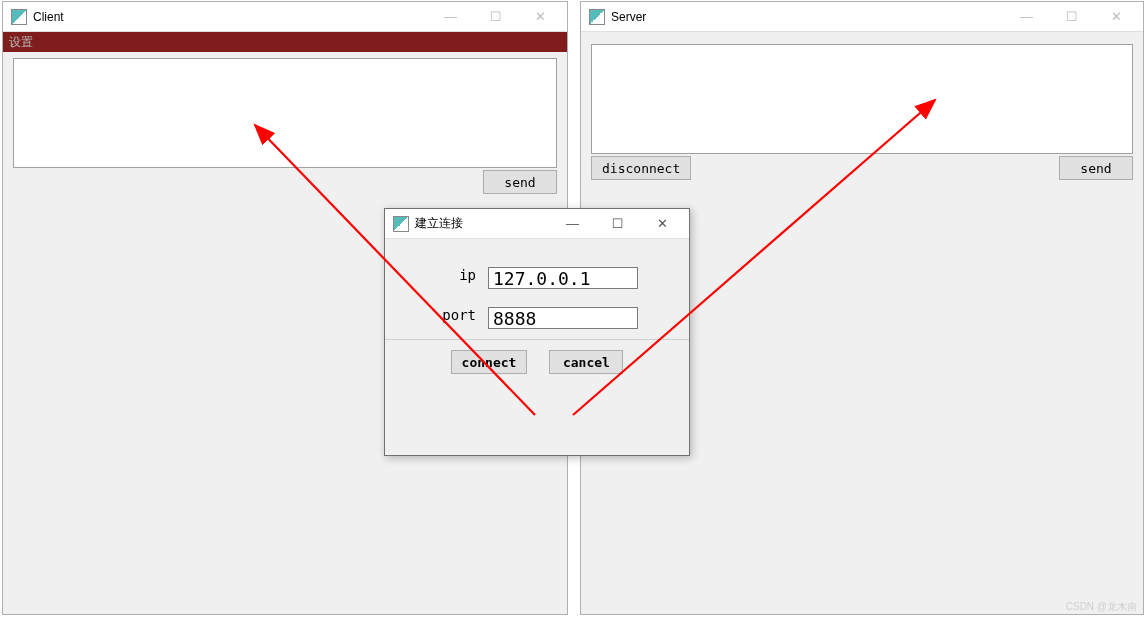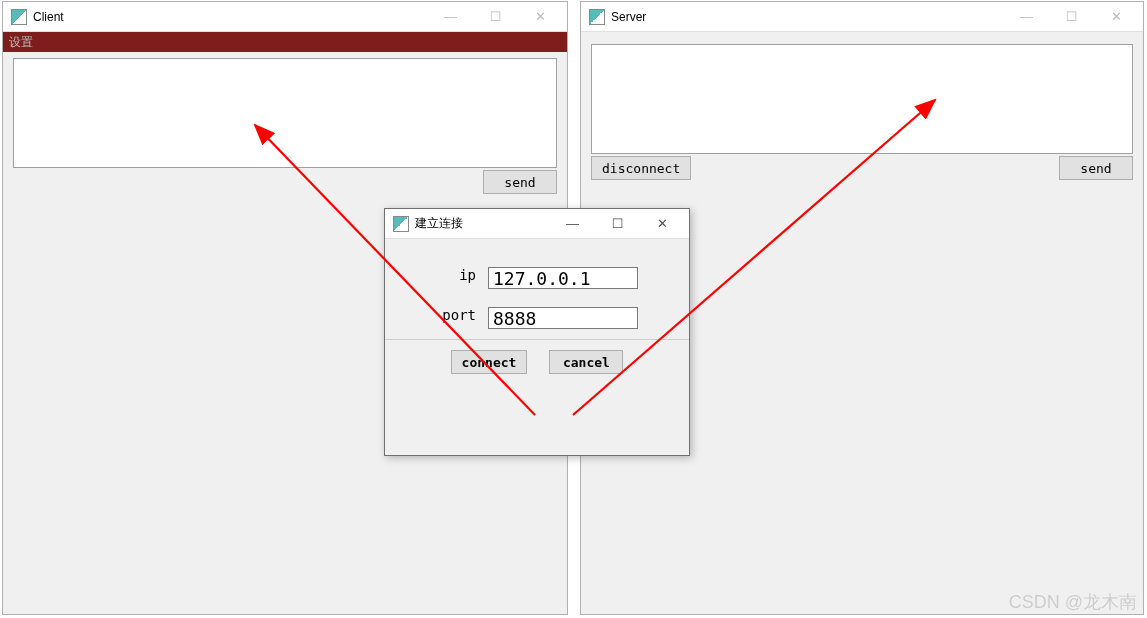--- a/index.html
+++ b/index.html
@@ -158,21 +158,21 @@
     position: absolute;
     left: 0; top: 0;
     width: 1147px; height: 618px;
     pointer-events: none;
   }
   .watermark {
     position: absolute;
     right: 10px;
     bottom: 4px;
     color: rgba(0,0,0,0.15);
-    font-size: 18px;
+    font-size: 10px;
     font-family: Arial, sans-serif;
   }
 </style>
 </head>
 <body>
 
 <div class="window" style="left:2px; top:1px; width:566px; height:614px;">
   <div class="titlebar">
     <span class="app-icon"></span>
     <span class="title-text">Client</span>

